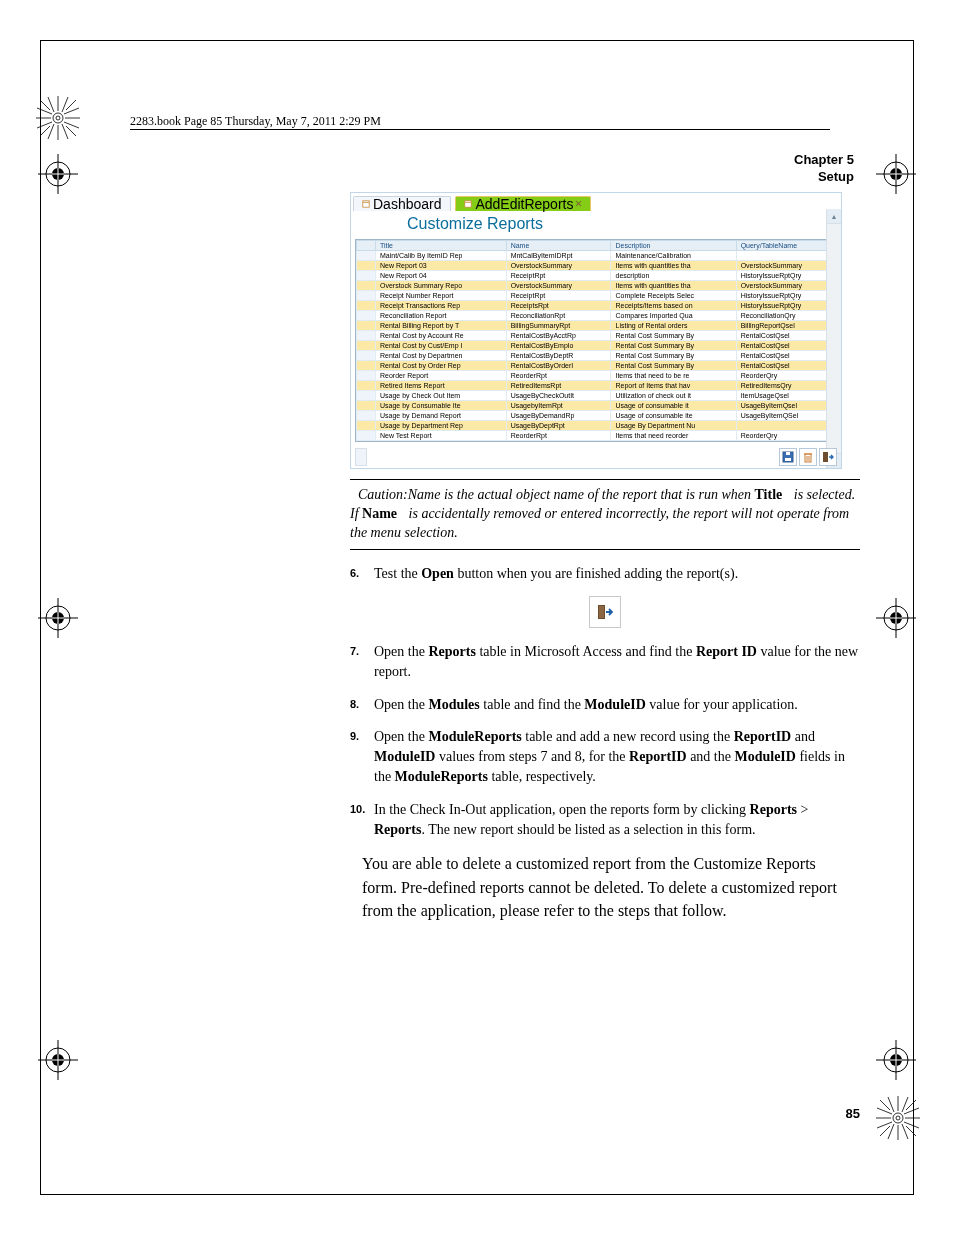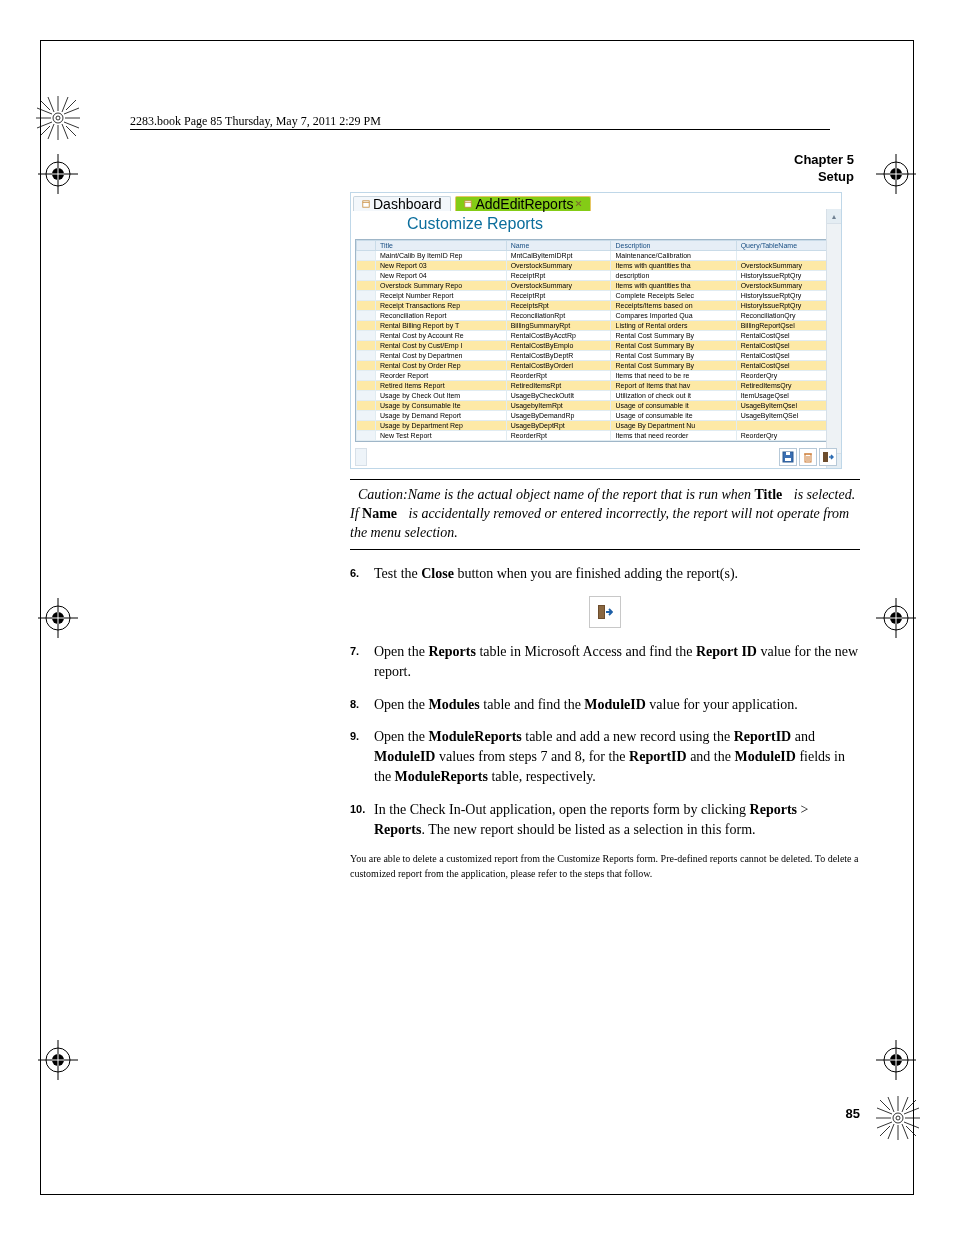--- a/index.html
+++ b/index.html
@@ -69,21 +69,21 @@
   ol.steps { list-style:none; padding:0; margin:0; font-size:14px; line-height:1.45; }
   ol.steps > li { position:relative; padding-left:24px; margin:6px 0 12px; }
   ol.steps > li .num { position:absolute; left:0; top:2px; font-family: Arial, sans-serif; font-size:11px; font-weight:bold; }
   ol.steps b { font-weight:bold; }
 
   .close-icon-block { display:flex; justify-content:center; margin:10px 0 14px; }
   .close-btn-box { width:30px; height:30px; border:1px solid #c8c8c8; background:#fff; display:flex; align-items:center; justify-content:center; }
   .close-btn-box svg { width:16px; height:16px; }
 
   h2.section { font-family: Arial, Helvetica, sans-serif; font-size:16px; font-weight:bold; margin:28px 0 12px; }
-  p.body { font-size:10px; line-height:1.45; margin:0 0 12px; }
+  p.body { font-size:16px; line-height:1.45; margin:0 12px 12px; }
 
   .page-num { position:absolute; right:94px; top:1106px; font-family: Arial, sans-serif; font-weight:bold; font-size:13px; }
 
   .tab-close{display:inline-block;width:6px;height:6px;margin-left:3px;position:relative;}
   .tab-close::before,.tab-close::after{content:"";position:absolute;left:2px;top:-1px;width:1px;height:7px;background:#7a6a2e;}
   .tab-close::before{transform:rotate(45deg);}
   .tab-close::after{transform:rotate(-45deg);}
 </style>
 </head>
 <body>
@@ -423,21 +423,21 @@
     </div>
 
     <div class="rule"></div>
     <div class="caution">
       <span class="ital"><span>Caution:</span><span>Name is the actual object name of the report that is run when </span></span><b>Title</b><span class="ital"> is selected. If </span><b>Name</b><span class="ital"> is accidentally removed or entered incorrectly, the report will not operate from the menu selection.</span>
     </div>
     <div class="rule below"></div>
 
     <ol class="steps">
       <li><span class="num">6.</span>
-        <span>Test the </span><b>Close</b><span> button when you are finished adding the report(s).</span>
+        <span>Test the </span><b>Open</b><span> button when you are finished adding the report(s).</span>
       </li>
     </ol>
 
     <div class="close-icon-block">
       <div class="close-btn-box">
         <svg viewBox="0 0 16 16">
             <rect x="1" y="1" width="7" height="14" fill="#6d4d2d"></rect>
             <rect x="2" y="2" width="5" height="12" fill="#8a6740"></rect>
             <path d="M9 8 L15 8 M12 5 L15 8 L12 11" stroke="#1d5fa7" fill="none" stroke-width="1.8"></path>
           </svg>

